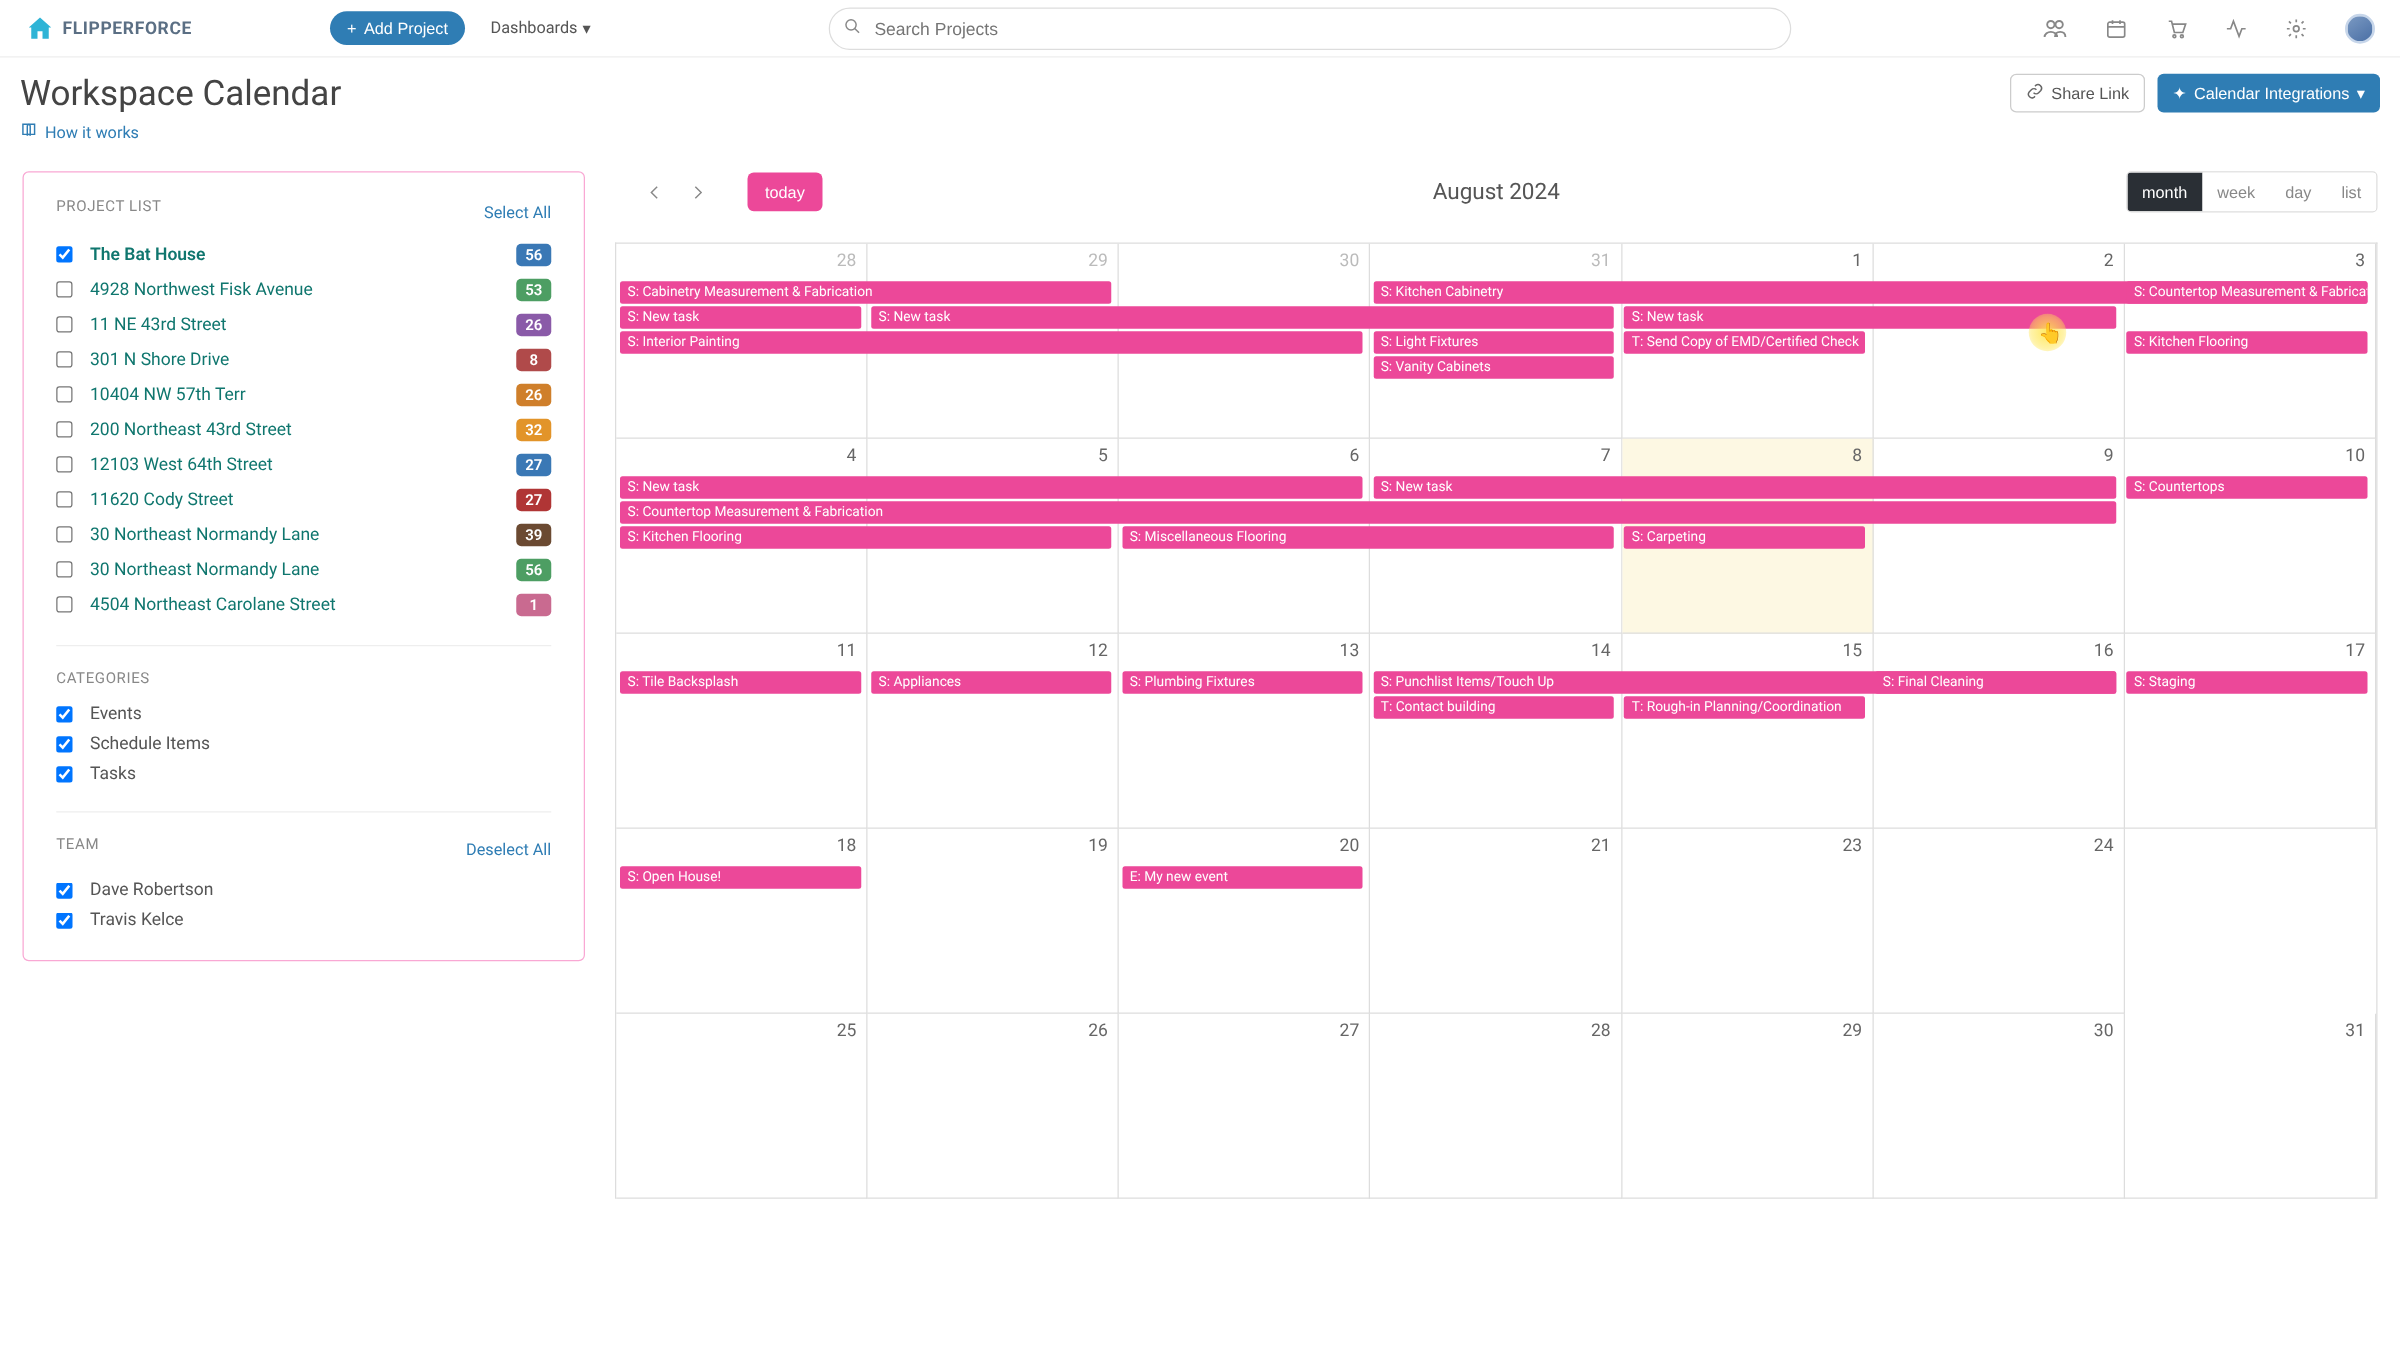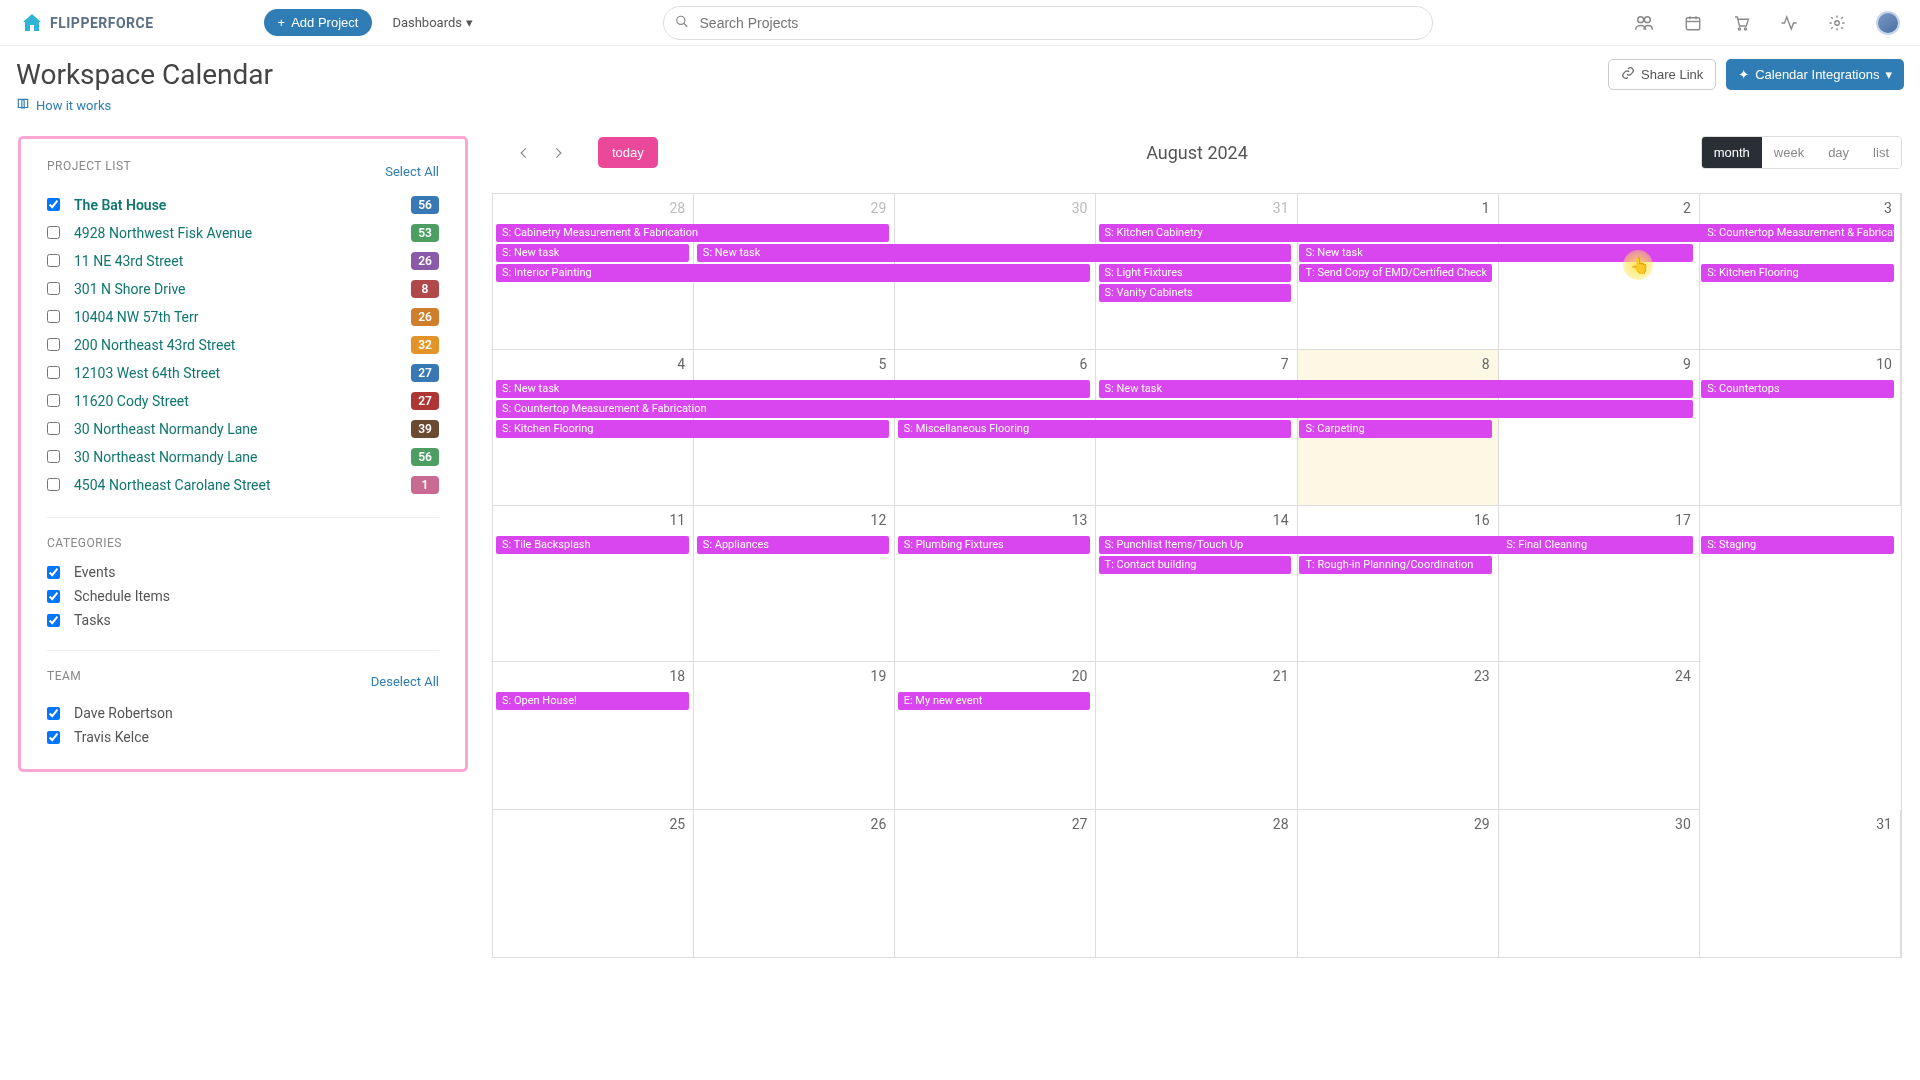--- a/index.html
+++ b/index.html
@@ -17,21 +17,21 @@
 .topbar-icon { cursor: pointer; display: flex; align-items: center; }
 .avatar { width: 24px; height: 24px; border-radius: 50%; background: linear-gradient(145deg,#7a99c2,#4a6fa5); border: 2px solid #c7d6ea; }
 .page-header { padding: 12px 16px 4px 16px; }
 .page-title-row { display: flex; align-items: center; }
 .page-title { font-size: 28px; font-weight: 400; color: #444; }
 .header-actions { margin-left: auto; display: flex; gap: 10px; }
 .share-link-btn { background: #fff; border: 1px solid #ccc; border-radius: 5px; padding: 6px 12px; font-size: 13px; color: #555; display: flex; align-items: center; gap: 6px; cursor: pointer; }
 .cal-int-btn { background: #2f7db4; color: #fff; border: none; border-radius: 5px; padding: 6px 12px; font-size: 13px; display: flex; align-items: center; gap: 6px; cursor: pointer; }
 .how-link { display: inline-flex; align-items: center; gap: 6px; color: #2f7db4; font-size: 13px; margin-top: 6px; cursor: pointer; }
 .main-flex { display: flex; padding: 18px; gap: 24px; }
-.sidebar { width: 450px; border: 3px solid #f9a8d4; border-radius: 5px; padding: 20px 26px; height: fit-content; }
+.sidebar { width: 450px; border: 1px solid #f9a8d4; border-radius: 5px; padding: 20px 26px; height: fit-content; }
 .side-section-title { font-size: 12px; color: #888; letter-spacing: 0.5px; margin-bottom: 10px; }
 .side-section-head { display: flex; justify-content: space-between; align-items: center; margin-bottom: 8px; }
 .select-all { color: #2f7db4; font-size: 13px; cursor: pointer; }
 .proj-item { display: flex; align-items: center; padding: 5px 0; }
 .proj-item input[type=checkbox] { margin-right: 14px; transform: translateY(-1px); }
 .proj-label { flex: 1; font-size: 14px; color: #0f766e; }
 .proj-label.bold { font-weight: 600; }
 .badge { min-width: 28px; text-align: center; padding: 2px 6px; border-radius: 4px; color: #fff; font-size: 12px; font-weight: 600; }
 .hr { border: none; border-top: 1px solid #eee; margin: 18px 0; }
 .cat-item, .team-item { display: flex; align-items: center; padding: 4px 0; }
@@ -51,21 +51,21 @@
 .cal-head { text-align: center; padding: 10px 0; border-bottom: 1px solid #ddd; border-right: 1px solid #ddd; color: #666; font-size: 13px; }
 .cal-head:last-child { border-right: none; }
 .cal-body-row { display: grid; grid-template-columns: repeat(7, 1fr); position: relative; }
 .cal-cell { border-right: 1px solid #ddd; border-bottom: 1px solid #ddd; min-height: 156px; padding: 4px 6px; position: relative; }
 .cal-cell:last-child { border-right: none; }
 .cal-cell.short { min-height: 148px; }
 .day-num { text-align: right; font-size: 14px; color: #666; padding: 2px 2px 4px 0; }
 .day-num.muted { color: #bbb; }
 .cal-cell.highlight { background: #fdf8e3; }
 .events-layer { position: absolute; top: 28px; left: 1px; right: 1px; }
-.ev { position: absolute; height: 18px; background: #d946ef; color: #fff; font-size: 11px; line-height: 18px; padding: 0 6px; overflow: hidden; white-space: nowrap; border-radius: 2px; cursor: pointer; margin-top: 2px; }
+.ev { position: absolute; height: 18px; background: #ec4899; color: #fff; font-size: 11px; line-height: 18px; padding: 0 6px; overflow: hidden; white-space: nowrap; border-radius: 2px; cursor: pointer; margin-top: 2px; }
 .cursor-highlight { position: absolute; width: 30px; height: 30px; border-radius: 50%; background: radial-gradient(circle, rgba(255,230,80,0.9) 0%, rgba(255,230,80,0.5) 60%, rgba(255,230,80,0) 100%); pointer-events: none; }
 .pointer-cursor { position: absolute; font-size: 16px; pointer-events: none; }
 </style>
 </head>
 <body>
 
 <div class="topbar">
   <div class="logo-wrap">
     <span class="logo-icon">
       <svg viewBox="0 0 24 24" width="24" height="24">
@@ -355,20 +355,23 @@
             <div class="cal-cell">
               <div class="day-num">12</div>
             </div>
             <div class="cal-cell">
               <div class="day-num">13</div>
             </div>
             <div class="cal-cell">
               <div class="day-num">14</div>
             </div>
             <div class="cal-cell">
+              <div class="day-num">15</div>
+            </div>
+            <div class="cal-cell">
               <div class="day-num">16</div>
             </div>
             <div class="cal-cell">
               <div class="day-num">17</div>
             </div>
             <div class="events-layer">
               <div class="ev" style="left: calc(0% + 2px); width: calc(13.9857% - 4px); top: 0px;">S:  Tile Backsplash</div>
               <div class="ev" style="left: calc(14.2857% + 2px); width: calc(13.9857% - 4px); top: 0px;">S:  Appliances</div>
               <div class="ev" style="left: calc(28.5714% + 2px); width: calc(13.9857% - 4px); top: 0px;">S:  Plumbing Fixtures</div>
               <div class="ev" style="left: calc(42.8571% + 2px); width: calc(42.5571% - 4px); top: 0px;">S:  Punchlist Items/Touch Up</div>

